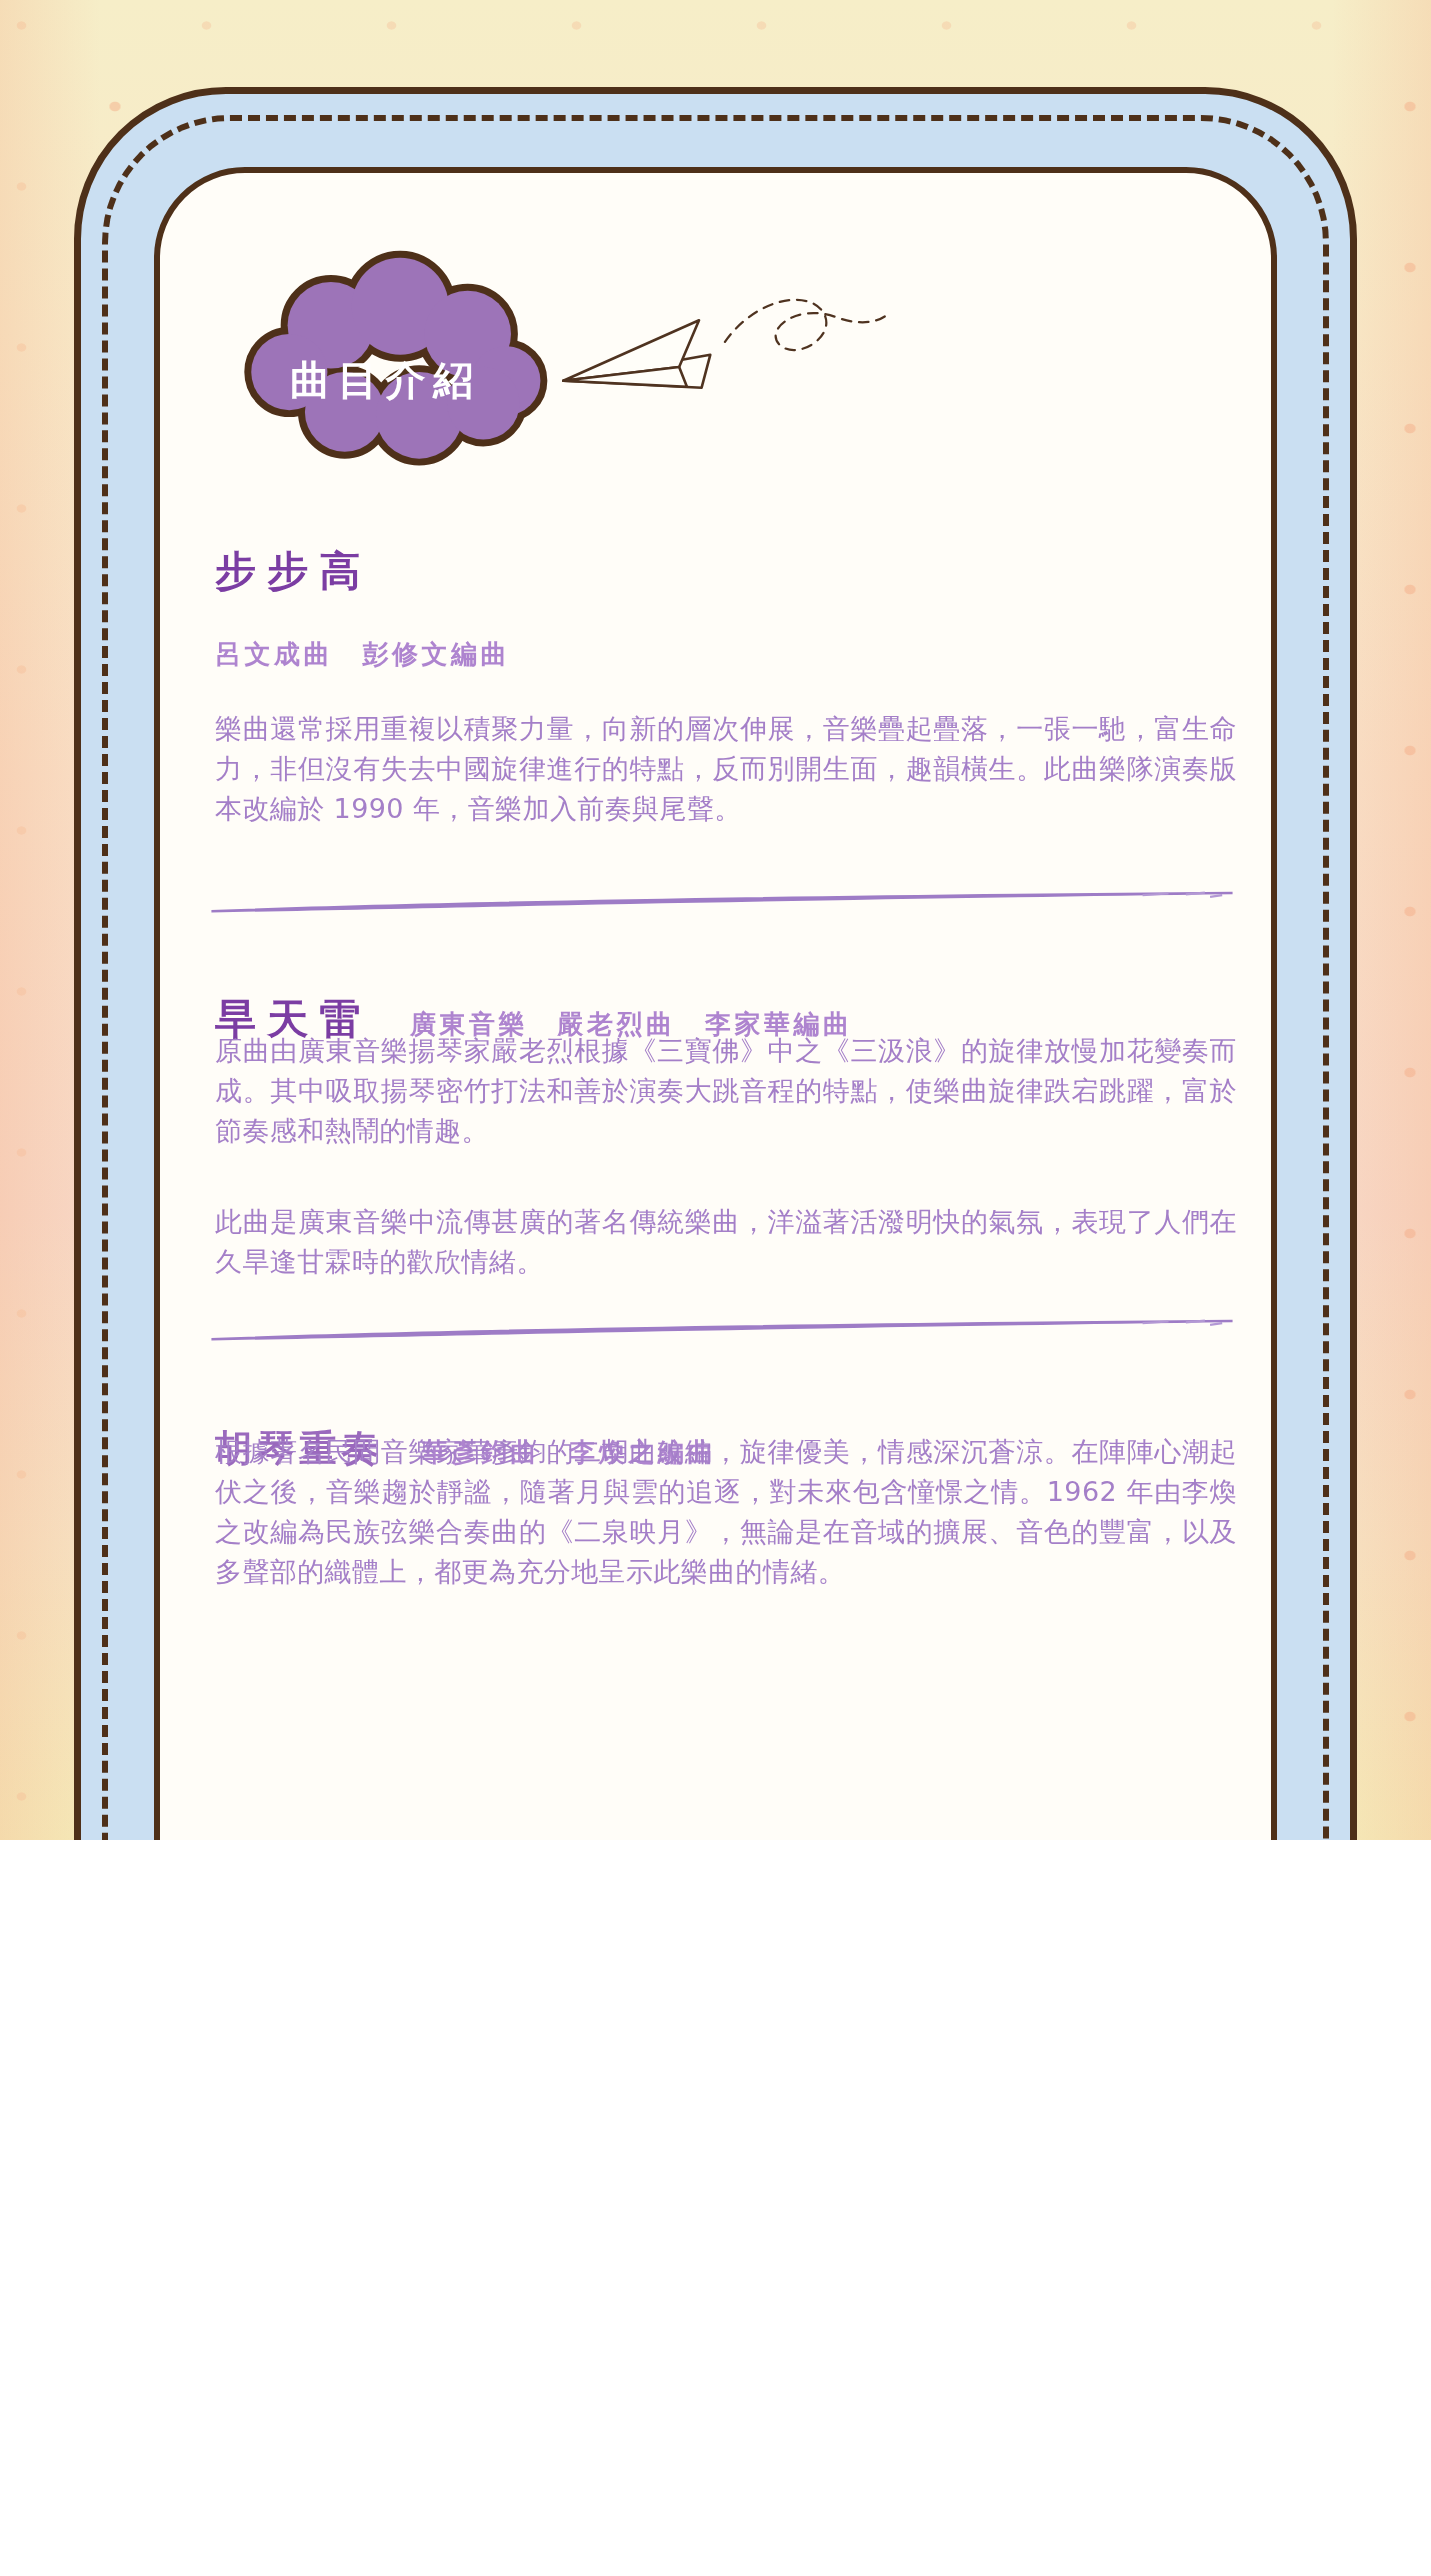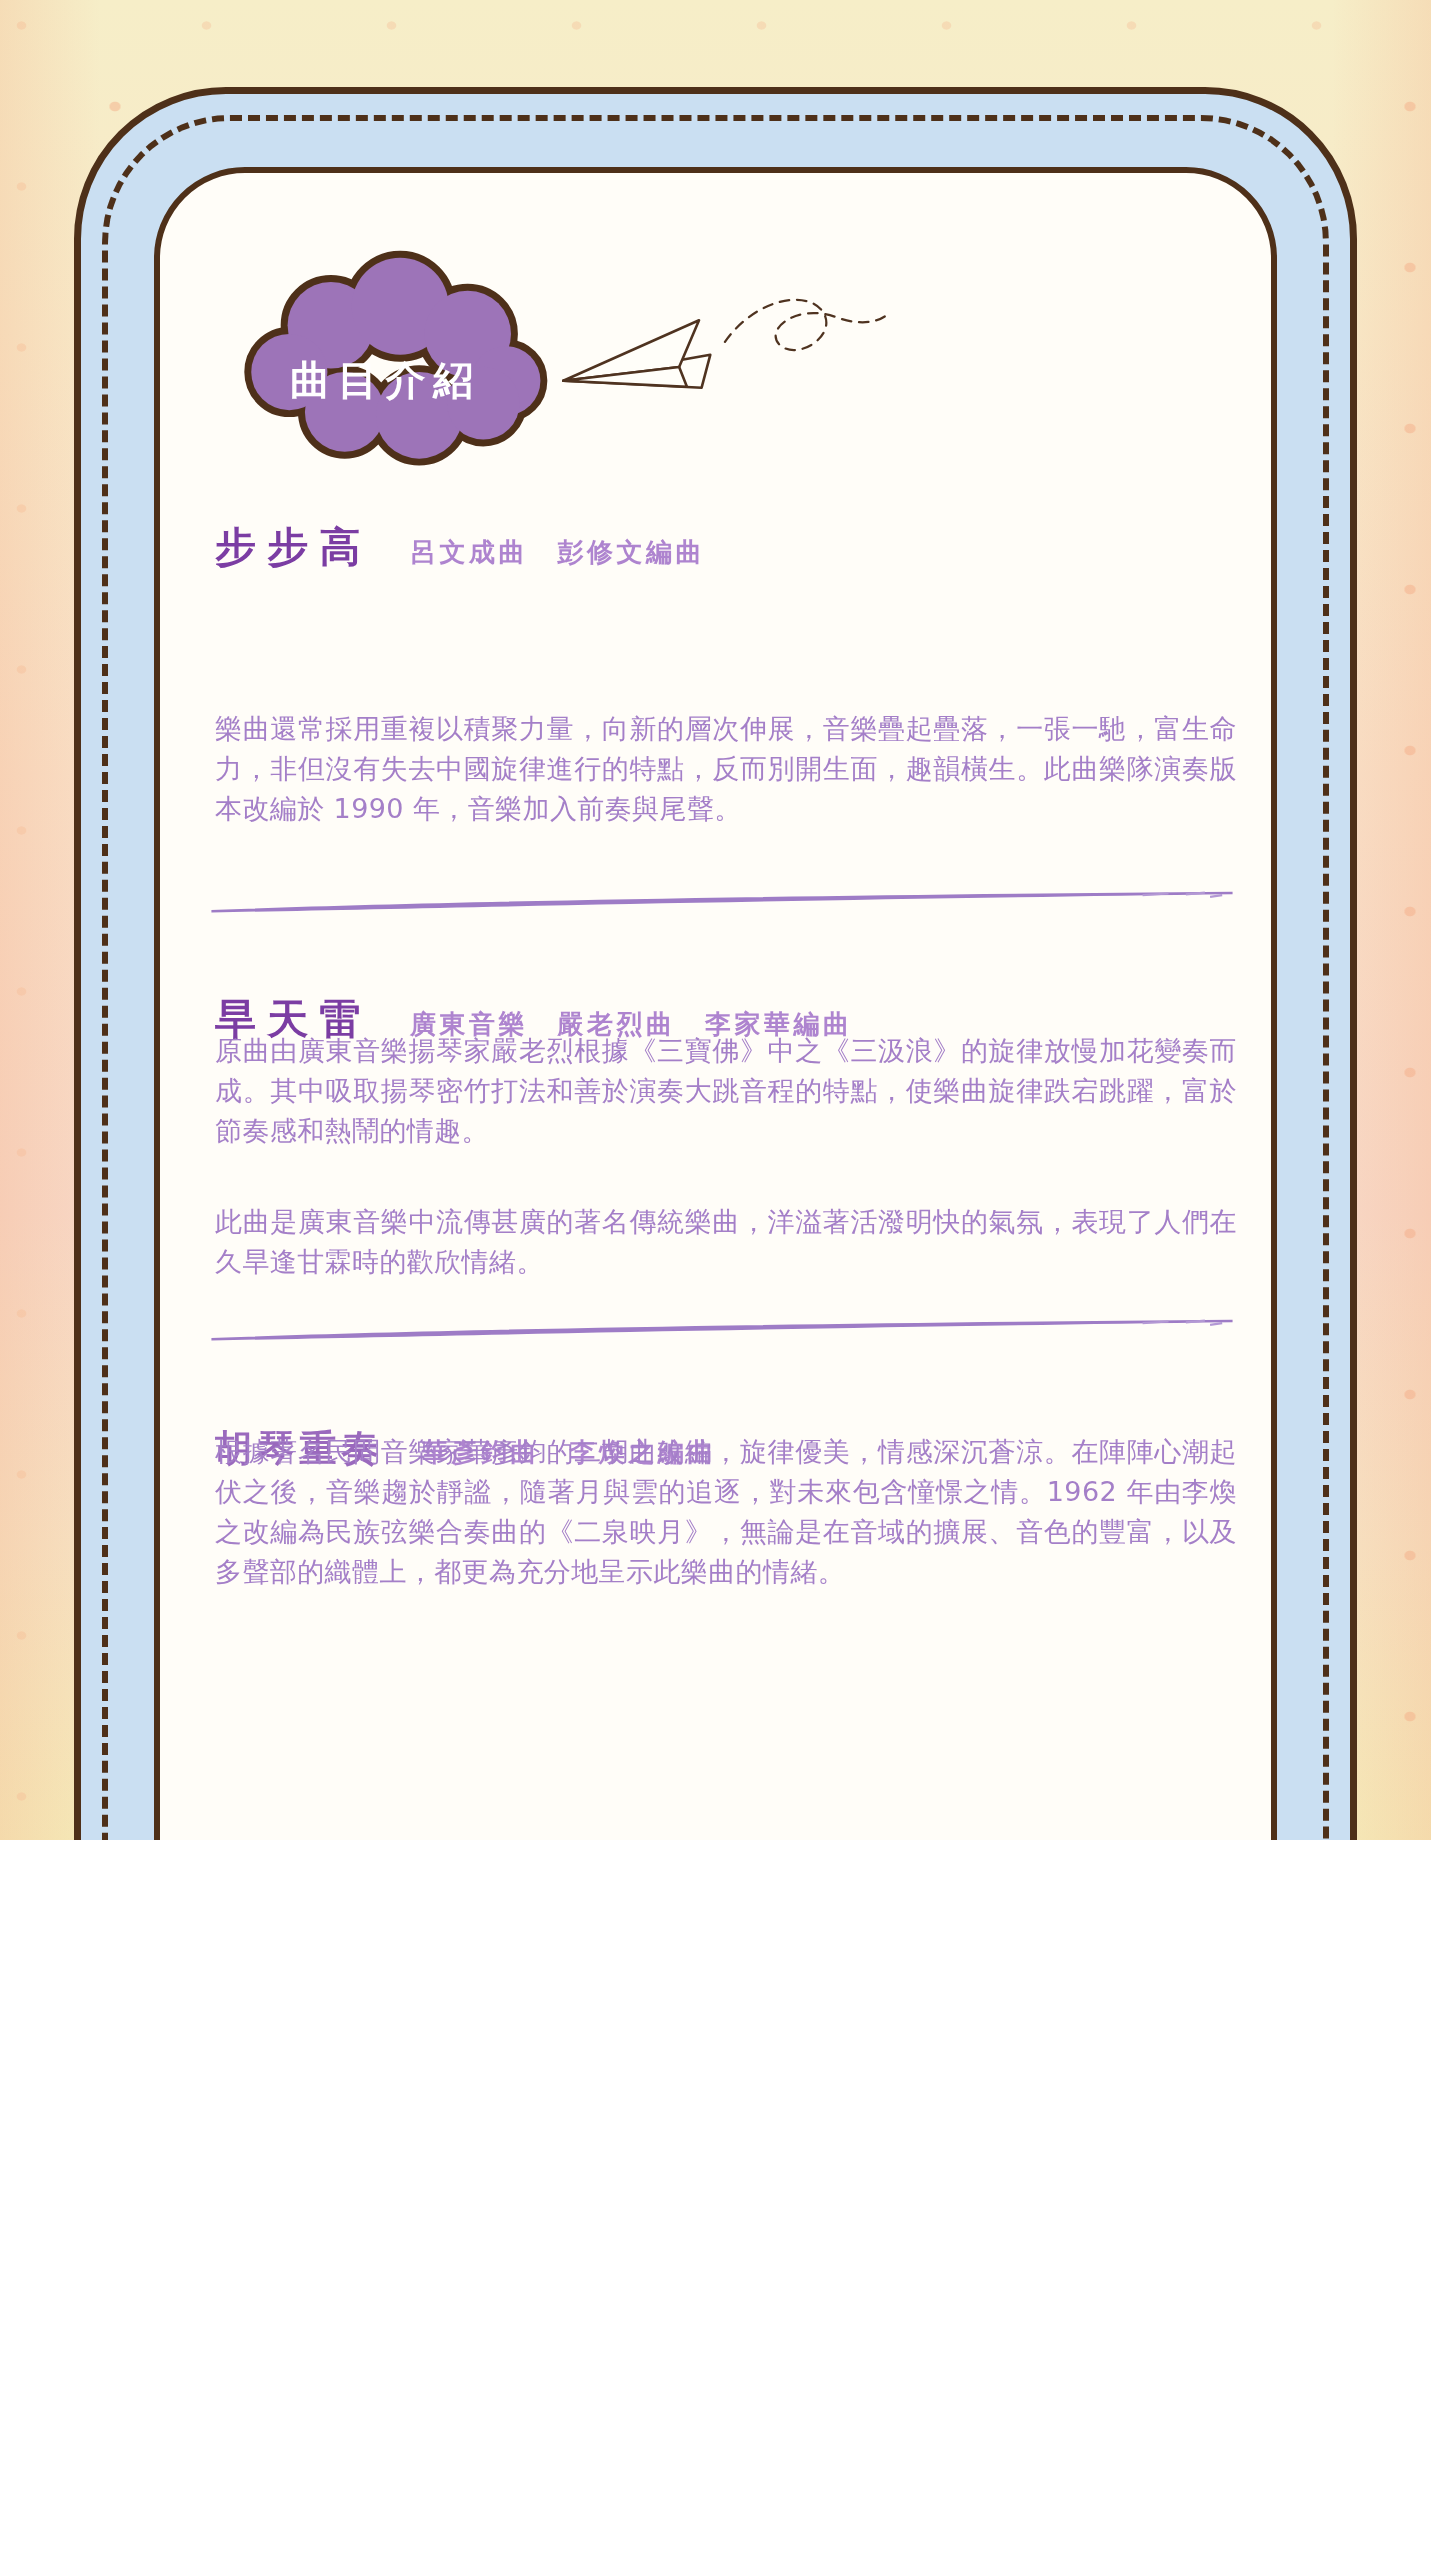--- a/index.html
+++ b/index.html
@@ -18,21 +18,21 @@
   .card-dash{position:absolute;inset:21px;border:6px dashed #4e3019;border-radius:128px;}
   .card-inner{position:absolute;inset:73px;background:#fffdf8;border:6px solid #4e3019;border-radius:91px;}
   .cloud-badge{position:absolute;left:227px;top:249px;width:329px;height:221px;z-index:3;}
   .cloud-text{position:absolute;left:0;right:12px;top:104px;text-align:center;color:#fff;
     font-size:40px;font-weight:700;letter-spacing:7.8px;}
   .airplane{position:absolute;left:530px;top:277px;z-index:3;}
   .heading{position:absolute;left:215px;display:flex;align-items:baseline;gap:38px;z-index:3;white-space:nowrap;}
   .heading .t{font-size:41px;font-weight:700;color:#7b3da3;letter-spacing:11.3px;}
   .heading .pre{font-size:37px;font-weight:600;color:#9a69bd;letter-spacing:5.2px;}
   .heading .c{font-size:26px;color:#ae84cf;letter-spacing:3.5px;font-weight:600;}
-  .h1{top:520px;} .h2{top:992px;} .h3{top:1424px;}
+  .h1{top:544px;flex-direction:column;} .h2{top:992px;} .h3{top:1424px;}
   .para{position:absolute;left:215px;width:1022px;margin:0;font-size:27px;line-height:40px;
     color:#a47fc8;text-align:justify;letter-spacing:0.4px;z-index:3;font-weight:500;}
   .p0{top:575px;} .p1{top:709px;} .p2{top:1031px;} .p3{top:1202px;} .p4{top:1432px;} .p5{top:1701px;}
   .divider{position:absolute;left:206px;width:1032px;height:22.5px;z-index:3;}
   .d1{top:890px;} .d2{top:1318px;}
   .footer-art{position:absolute;left:0;top:2113px;z-index:2;}
 </style>
 </head>
 <body>
 

